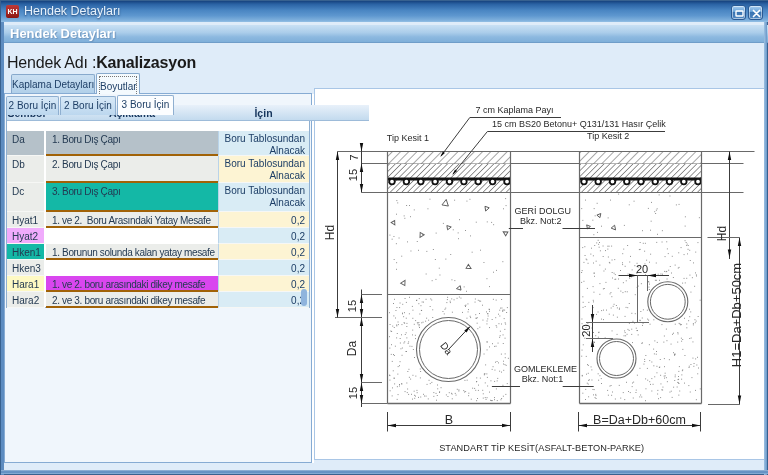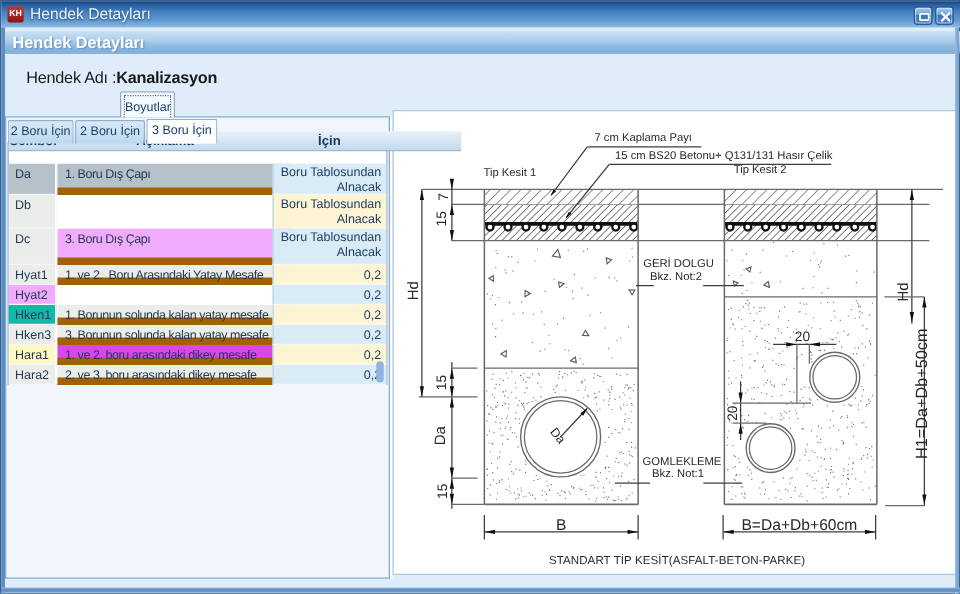--- a/index.html
+++ b/index.html
@@ -12,40 +12,40 @@
 #title{position:absolute;left:0;top:0;width:768px;height:21px;background:linear-gradient(#16427e,#2a62a4 15%,#4a86c3 45%,#5e97cf 70%,#7fb0dc 92%,#93bfe5)}
 #kh{position:absolute;left:5px;top:4px;width:13px;height:13px;background:linear-gradient(#c03a38,#8c1612);border-radius:2px;color:#fff;font-size:7px;font-weight:bold;text-align:center;line-height:13px;letter-spacing:0}
 #ttext{position:absolute;left:23px;top:3px;font-size:12.5px;color:#e8f2fc;text-shadow:0 1px 2px #1c3f6e}
 .wbtn{position:absolute;top:4px;width:15px;height:15px;border-radius:3px;border:1px solid #2a5a94;background:linear-gradient(#a8cef1,#6ba4d8 42%,#3a74b2 50%,#4a82bd 88%,#5a90c8);box-shadow:inset 0 0 0 1px rgba(255,255,255,.5)}
 #btnmax{right:21px}
 #btnclose{right:4px}
 .wbtn svg{position:absolute;left:2px;top:2px}
 
 #hdr{position:absolute;left:1px;top:24px;width:766px;height:18px;background:linear-gradient(#c9e0f4,#abcdea 45%,#8db9e0 70%,#7fafd9);border-bottom:1px solid #6f9dc9}
 #hdr span{position:absolute;left:8px;top:1px;font-size:13px;font-weight:bold;color:#fff;text-shadow:1px 1px 1px #6e95bd}
-#lbl{position:absolute;left:20px;top:53px;font-size:13px;letter-spacing:-0.2px;color:#1a1a1a}
+#lbl{position:absolute;left:6px;top:53px;font-size:16px;letter-spacing:-0.2px;color:#1a1a1a}
 
 .mtab{position:absolute;top:73px;height:20px;font-size:10px;color:#1e3f66;text-align:center;line-height:19px;white-space:nowrap;border:1px solid #87a9cc;border-bottom:none;border-radius:2px 2px 0 0}
 #mtab1{left:10px;width:84px;background:linear-gradient(#c9dff2,#b0cfe9)}
 #mtab2{left:95px;width:44px;background:#f4fafe;top:72px;height:21px;z-index:3}
 #mtab2 i{position:absolute;left:2px;top:2px;right:2px;bottom:0;border:1px dotted #777;border-bottom:none;font-style:normal}
 
 #page{position:absolute;left:3px;top:92px;width:308px;height:370px;background:#f0f6fc;border:1px solid #86abd3}
 
 .stab{position:absolute;top:95px;height:19px;font-size:10px;color:#1e3f66;text-align:center;line-height:18px;white-space:nowrap;border:1px solid #8fafd0;border-bottom:none;border-radius:2px 2px 0 0;background:linear-gradient(#d8e9f7,#bcd7ee);z-index:4}
 #stab1{left:5px;width:53px}
 #stab2{left:59px;width:56px}
 #stab3{left:116px;width:57px;background:#fbfdff;top:94px;height:20px}
 
 #tbl{position:absolute;left:5px;top:113px;width:304px;height:194px;background:#fff;border:1px solid #8fafd0;z-index:1}
 #thead{position:absolute;left:6px;top:104px;width:362px;height:16px;background:linear-gradient(#e8f1fa,#c3daee);border-bottom:1px solid #9dbbd9;z-index:2}
 .th{position:absolute;top:2px;font-size:10.5px;font-weight:bold;color:#17365d;text-align:center}
 .trow{position:absolute;left:0;width:302px}
 .c1{position:absolute;left:0;top:0;bottom:0;width:38px;padding:3px 0 0 5px;font-size:10px;color:#243a52;white-space:nowrap;border-right:1px solid #fff;border-bottom:1px solid #f6f7f5}
-.c2{position:absolute;left:39px;top:0;bottom:0;width:188px;padding:3px 0 0 6px;font-size:10px;letter-spacing:-0.35px;color:#243a52;white-space:nowrap;border-bottom:6px solid #a16207}
+.c2{position:absolute;left:39px;top:0;bottom:0;width:188px;padding:3px 0 0 6px;font-size:10px;letter-spacing:-0.35px;color:#243a52;white-space:nowrap;border-bottom:2px solid #a16207}
 .c3{position:absolute;left:211px;top:0;bottom:0;width:91px;padding:3px 4px 0 0;font-size:10px;color:#1d3e66;text-align:right;border-left:1px solid #b9d3e9;border-bottom:1px solid #f6f7f5}
 #tblwrap{position:absolute;left:6px;top:0px;width:302px;height:475px;z-index:2}
 #scroll{position:absolute;left:300px;top:288px;width:6px;height:17px;background:#8fb4dd;border-radius:3px;z-index:5}
 
 #draw{position:absolute;left:313px;top:87px;width:451px;height:372px;background:#fff;border:1px solid #a9c6e6}
 </style></head>
 <body>
 <div id="win">
  <div id="title"></div>
  <div id="kh">KH</div>
@@ -57,20 +57,21 @@
     </div>
  <div class="wbtn" id="btnclose">
       <svg width="11" height="11">
         <path d="M2.5 2.5 L8.5 8.5 M8.5 2.5 L2.5 8.5" stroke="#fff" stroke-width="1.7" stroke-linecap="round"></path>
       </svg>
     </div>
  <div id="hdr">
       <span>Hendek Detayları</span>
     </div>
  <div id="lbl">Hendek Adı :<b>Kanalizasyon</b></div>
+ <div class="mtab" id="mtab1">Kaplama Detayları</div>
  <div class="mtab" id="mtab2">
       <i>Boyutlar</i>
     </div>
  <div id="page"></div>
  <div class="stab" id="stab1">2 Boru İçin</div>
  <div class="stab" id="stab2">2 Boru İçin</div>
  <div class="stab" id="stab3">3 Boru İçin</div>
  <div id="tbl"></div>
  <div id="thead">
    <div class="th" style="left:0;width:39px">Sembol</div>
@@ -78,44 +79,44 @@
    <div class="th" style="left:211px;width:91px">İçin</div>
  </div>
  <div id="tblwrap">
 <div class="trow" style="top:130px;height:25px">
 <div class="c1" style="background:#b5c1c9">Da</div>
 <div class="c2" style="background:#b5c1c9">1. Boru Dış Çapı</div>
 <div class="c3" style="background:#d9ecf5;line-height:11.5px;padding-top:2px">Boru Tablosundan<br>Alnacak</div>
 </div>
 <div class="trow" style="top:155px;height:27px">
 <div class="c1" style="background:#ebedea">Db</div>
+<div class="c2" style="background:#ebedea">2. Boru Dış Çapı</div>
 <div class="c3" style="background:#fdf4d3;line-height:11.5px;padding-top:2px">Boru Tablosundan<br>Alnacak</div>
 </div>
 <div class="trow" style="top:182px;height:29px">
 <div class="c1" style="background:#ebedea">Dc</div>
-<div class="c2" style="background:#f0abfc">3. Boru Dış Çapı</div>
+<div class="c2" style="background:#14b8a6">3. Boru Dış Çapı</div>
 <div class="c3" style="background:#d9ecf5;line-height:11.5px;padding-top:2px">Boru Tablosundan<br>Alnacak</div>
 </div>
 <div class="trow" style="top:211px;height:16px">
 <div class="c1" style="background:#ebedea">Hyat1</div>
 <div class="c2" style="background:#ebedea">1. ve 2.&nbsp; Boru Arasındaki Yatay Mesafe</div>
 <div class="c3" style="background:#fdf4d3">0,2</div>
 </div>
 <div class="trow" style="top:227px;height:16px">
 <div class="c1" style="background:#f0abfc">Hyat2</div>
 <div class="c3" style="background:#d9ecf5">0,2</div>
 </div>
 <div class="trow" style="top:243px;height:16px">
 <div class="c1" style="background:#14b8a6">Hken1</div>
 <div class="c2" style="background:#ebedea">1. Borunun solunda kalan yatay mesafe</div>
 <div class="c3" style="background:#fdf4d3">0,2</div>
 </div>
 <div class="trow" style="top:259px;height:16px">
 <div class="c1" style="background:#ebedea">Hken3</div>
-<div class="c2" style="background:#ebedea">3. Borunun solunda kalan yatay mesafe</div>
 <div class="c3" style="background:#d9ecf5">0,2</div>
 </div>
 <div class="trow" style="top:275px;height:16px">
 <div class="c1" style="background:#fef9c3">Hara1</div>
 <div class="c2" style="background:#d946ef">1. ve 2. boru arasındaki dikey mesafe</div>
 <div class="c3" style="background:#fdf4d3">0,2</div>
 </div>
 <div class="trow" style="top:291px;height:16px">
 <div class="c1" style="background:#ebedea">Hara2</div>
 <div class="c2" style="background:#ebedea">2. ve 3. boru arasındaki dikey mesafe</div>

